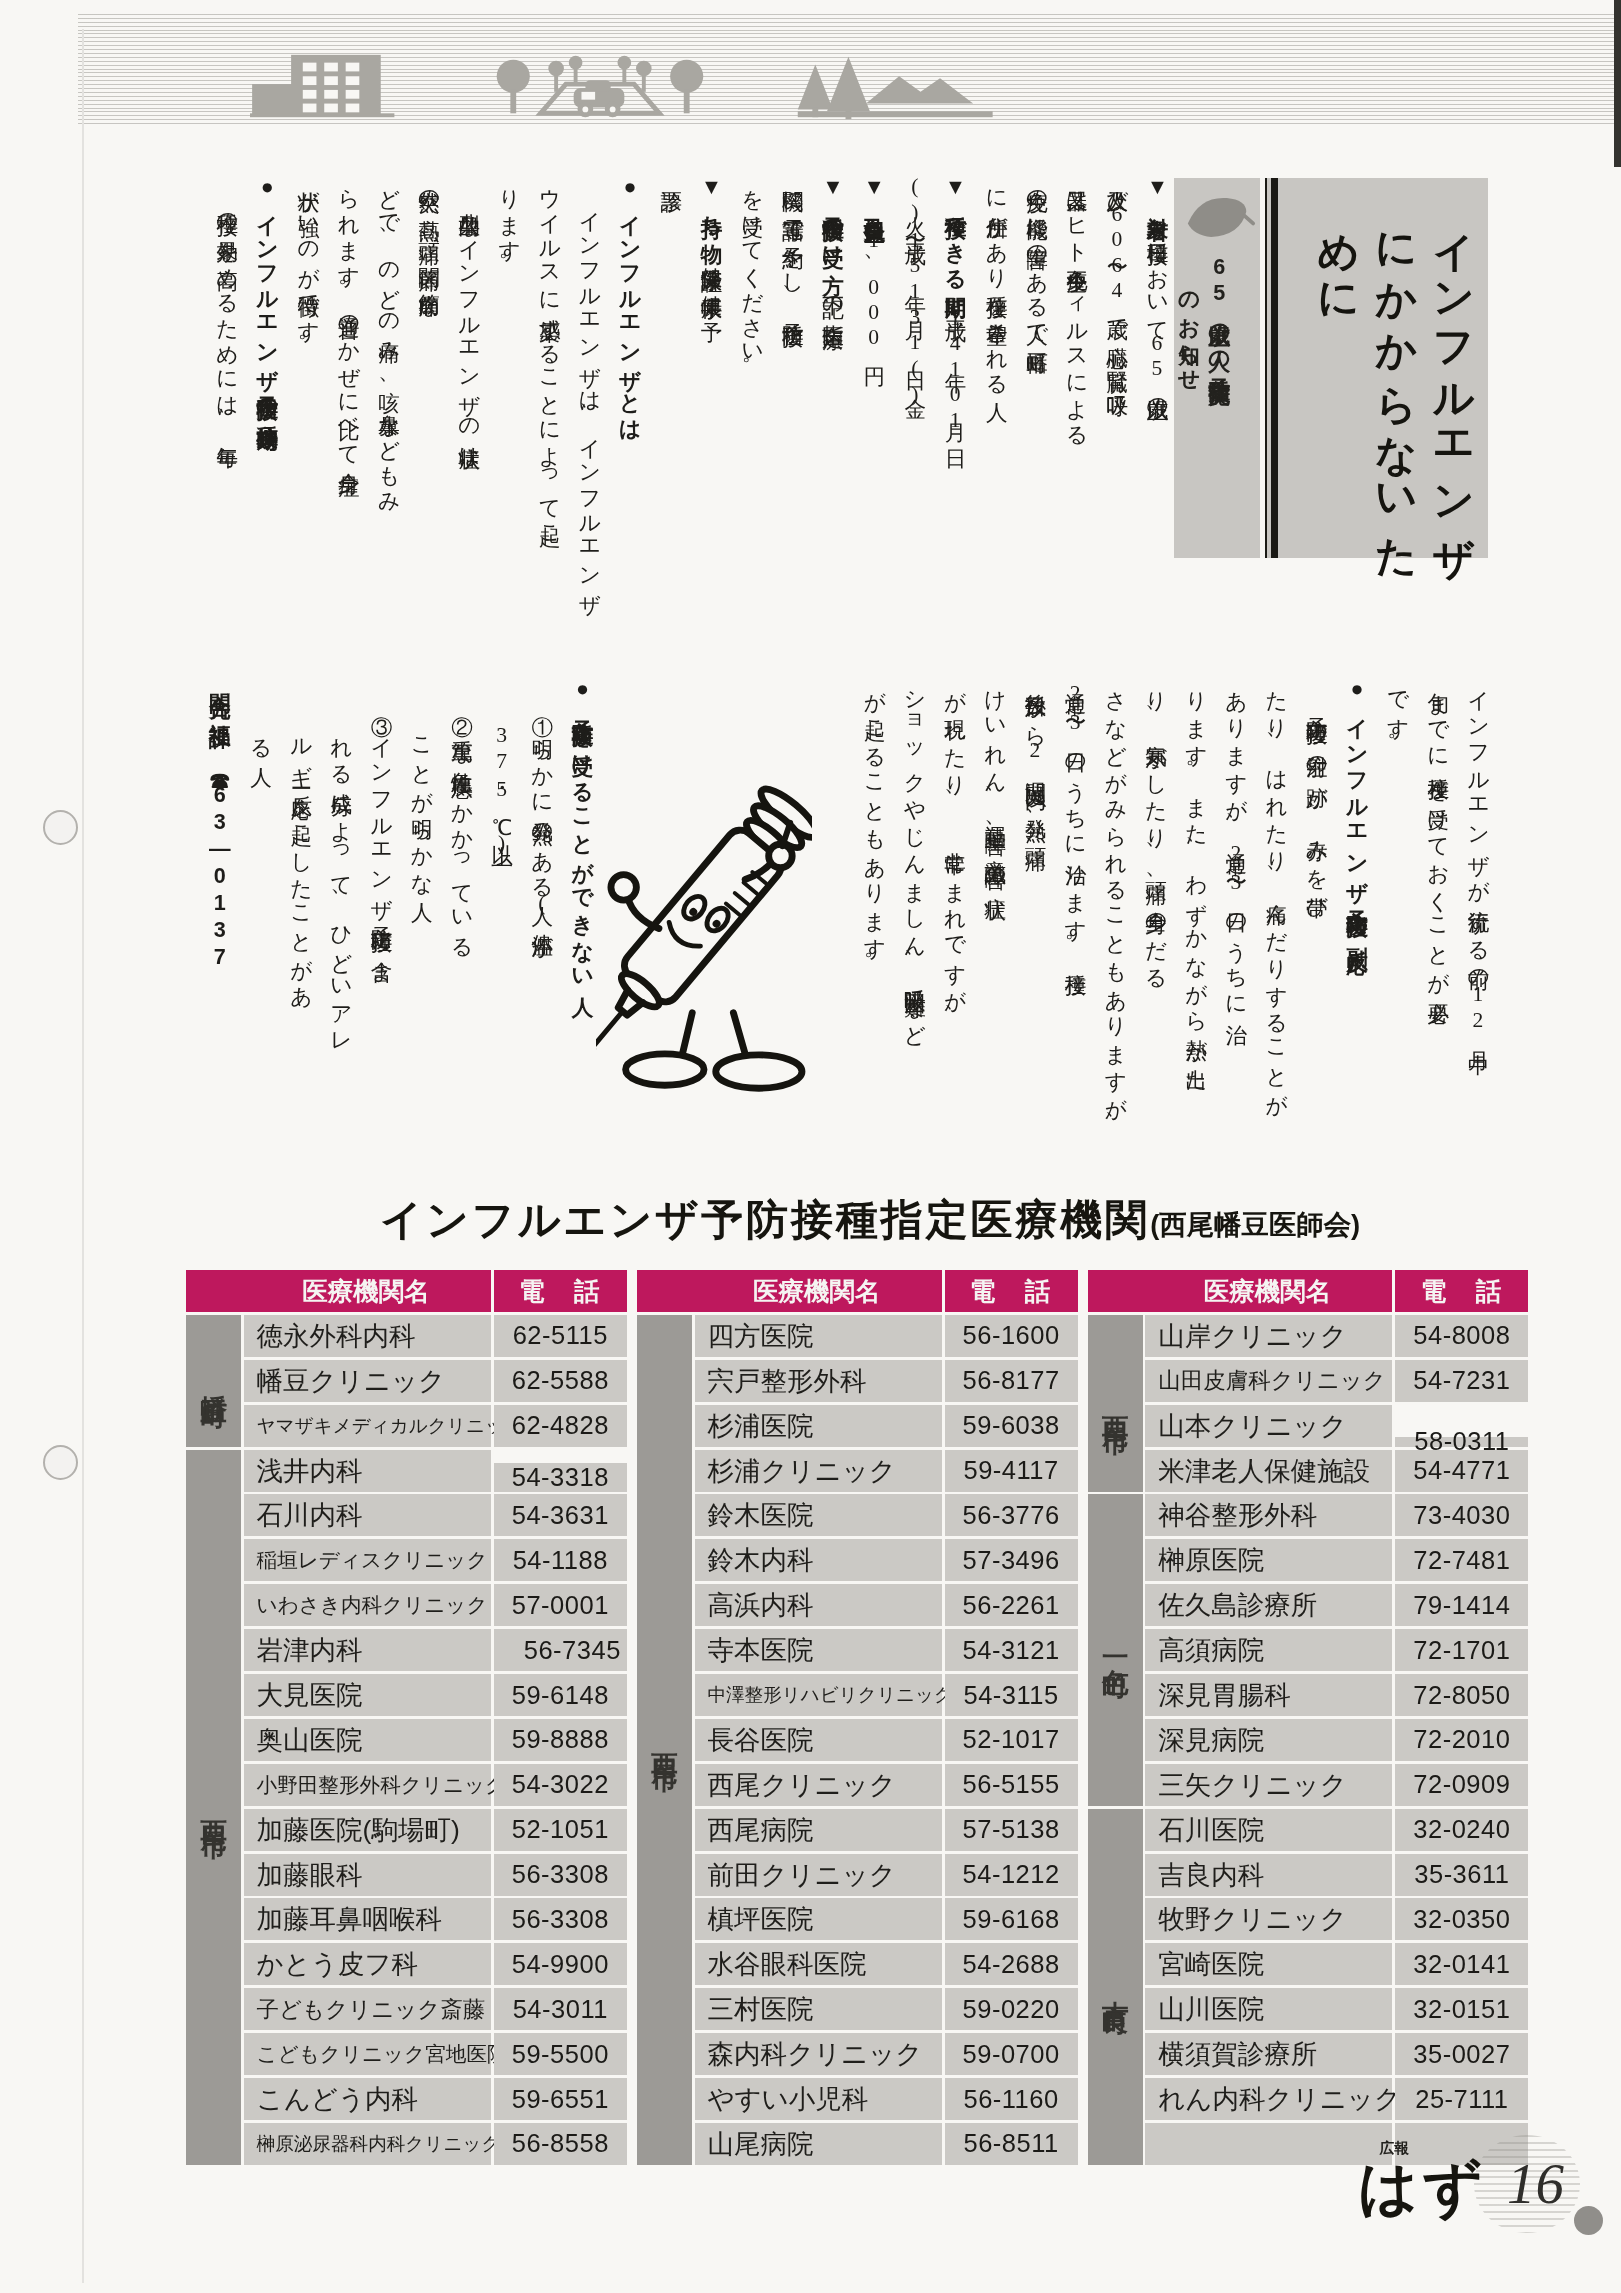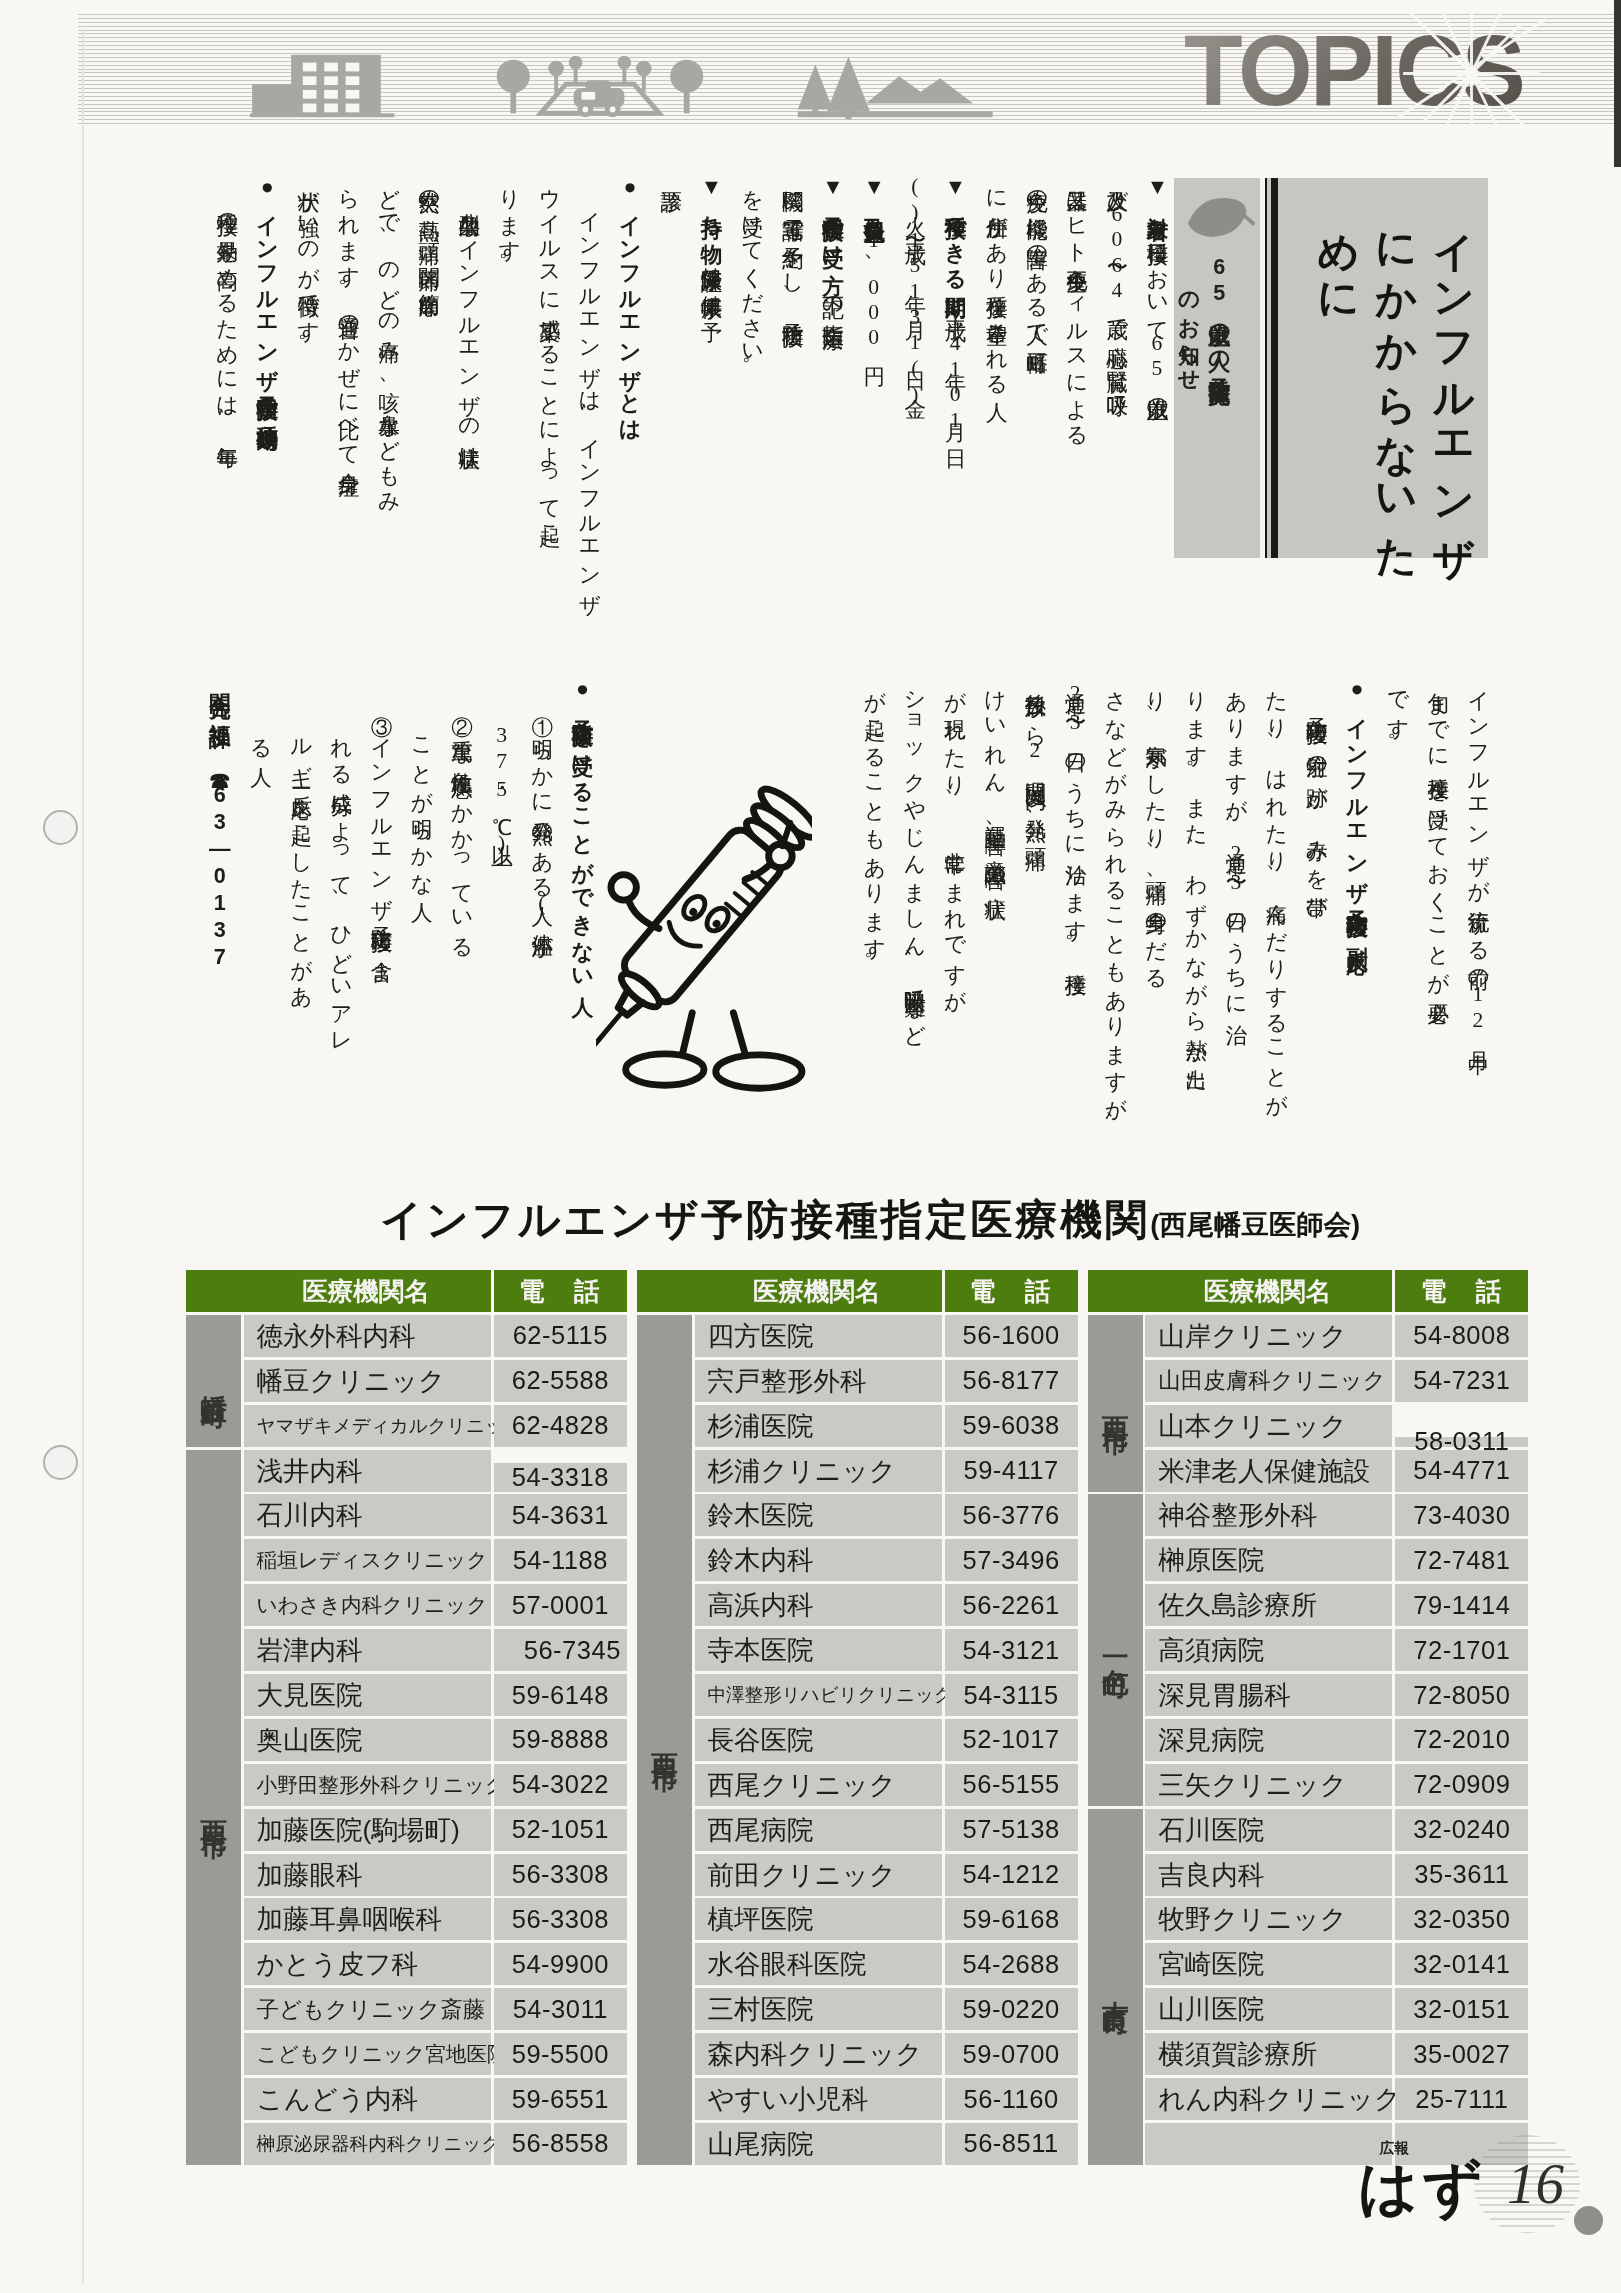--- a/index.html
+++ b/index.html
@@ -46,21 +46,21 @@
   .block2b{position:absolute;left:191px;top:676px;width:402px;height:446px;gap:18.6px;}
   .block2b .vcol{letter-spacing:2px;}
   .mascot{position:absolute;left:596px;top:760px;width:216px;height:338px;}
   
   .table-title{position:absolute;left:380px;top:1192px;white-space:nowrap;}
   .tt-main{font-size:42px;font-weight:bold;letter-spacing:2.9px;color:#16150f;}
   .tt-suffix{font-size:27.4px;font-weight:bold;color:#16150f;}
   .mtable{position:absolute;left:186px;top:1270px;width:1343px;height:899px;display:flex;gap:9.8px;}
   .tgroup{width:441px;display:grid;grid-template-columns:55px 247px 133px;
     grid-auto-rows:42px;gap:2.9px;}
-  .thead{background:#4d7c0f;color:#f5f4f2;font-weight:bold;font-size:25.5px;
+  .thead{background:#be185d;color:#f5f4f2;font-weight:bold;font-size:25.5px;
     display:flex;align-items:center;justify-content:center;}
   .th-left{grid-column:1 / 3;grid-row:1;padding-left:55px;}
   .th-phone{grid-column:3;grid-row:1;letter-spacing:2px;}
   .region{grid-column:1;background:#9c9a96;display:flex;align-items:center;justify-content:center;}
   .region span{writing-mode:vertical-rl;text-orientation:upright;font-weight:bold;
     font-size:26.5px;letter-spacing:4.9px;color:#34332f;line-height:1;}
   .ncell{grid-column:2;background:#cbc9c5;display:flex;align-items:center;
     padding-left:12.7px;font-size:26.5px;color:#1f1e1b;white-space:nowrap;}
   .ncell.n1{font-size:22.5px;}
   .ncell.n2{font-size:20.6px;}
@@ -132,36 +132,20 @@
         <path d="M560 62 L578 16 L596 62 Z"></path>
           <rect x="575" y="60" width="6" height="10"></rect>
         <path d="M590 64 L612 8 L634 64 Z"></path>
           <rect x="609" y="62" width="6" height="10"></rect>
         <path d="M630 56 L664 28 L686 44 L706 30 L740 56 Z"></path>
         <rect x="560" y="64" width="200" height="6"></rect>
       </g>
     </svg>
   </div>
 
-  <div class="topics">
-    <div class="topics-text">TOPICS</div>
-    <svg class="starburst" viewBox="0 0 150 130">
-      <g stroke="#f8f7f4" stroke-width="3" opacity=".95">
-        <line x1="-60" y1="150" x2="210" y2="-30"></line>
-        <line x1="-20" y1="-30" x2="170" y2="160"></line>
-        <line x1="75" y1="0" x2="75" y2="130"></line>
-        <line x1="5" y1="65" x2="145" y2="65"></line>
-        <line x1="25" y1="15" x2="125" y2="115"></line>
-        <line x1="125" y1="15" x2="25" y2="115"></line>
-        <line x1="45" y1="2" x2="105" y2="128"></line>
-        <line x1="105" y1="2" x2="45" y2="128"></line>
-      </g>
-      <circle cx="75" cy="65" r="7" fill="#f8f7f4"></circle>
-    </svg>
-  </div>
 
   <div class="hole" style="top:810px"></div>
   <div class="hole" style="top:1445px"></div>
 
   <div class="title-box">
     <div class="rule-white"></div>
     <div class="rule-thin"></div>
     <div class="rule-thick"></div>
     <svg class="leaf" viewBox="0 0 76 60">
       <path d="M6 34 Q18 6 46 8 Q66 10 66 22 Q60 46 30 48 Q12 46 6 34 Z" fill="#8f8d88"></path>

